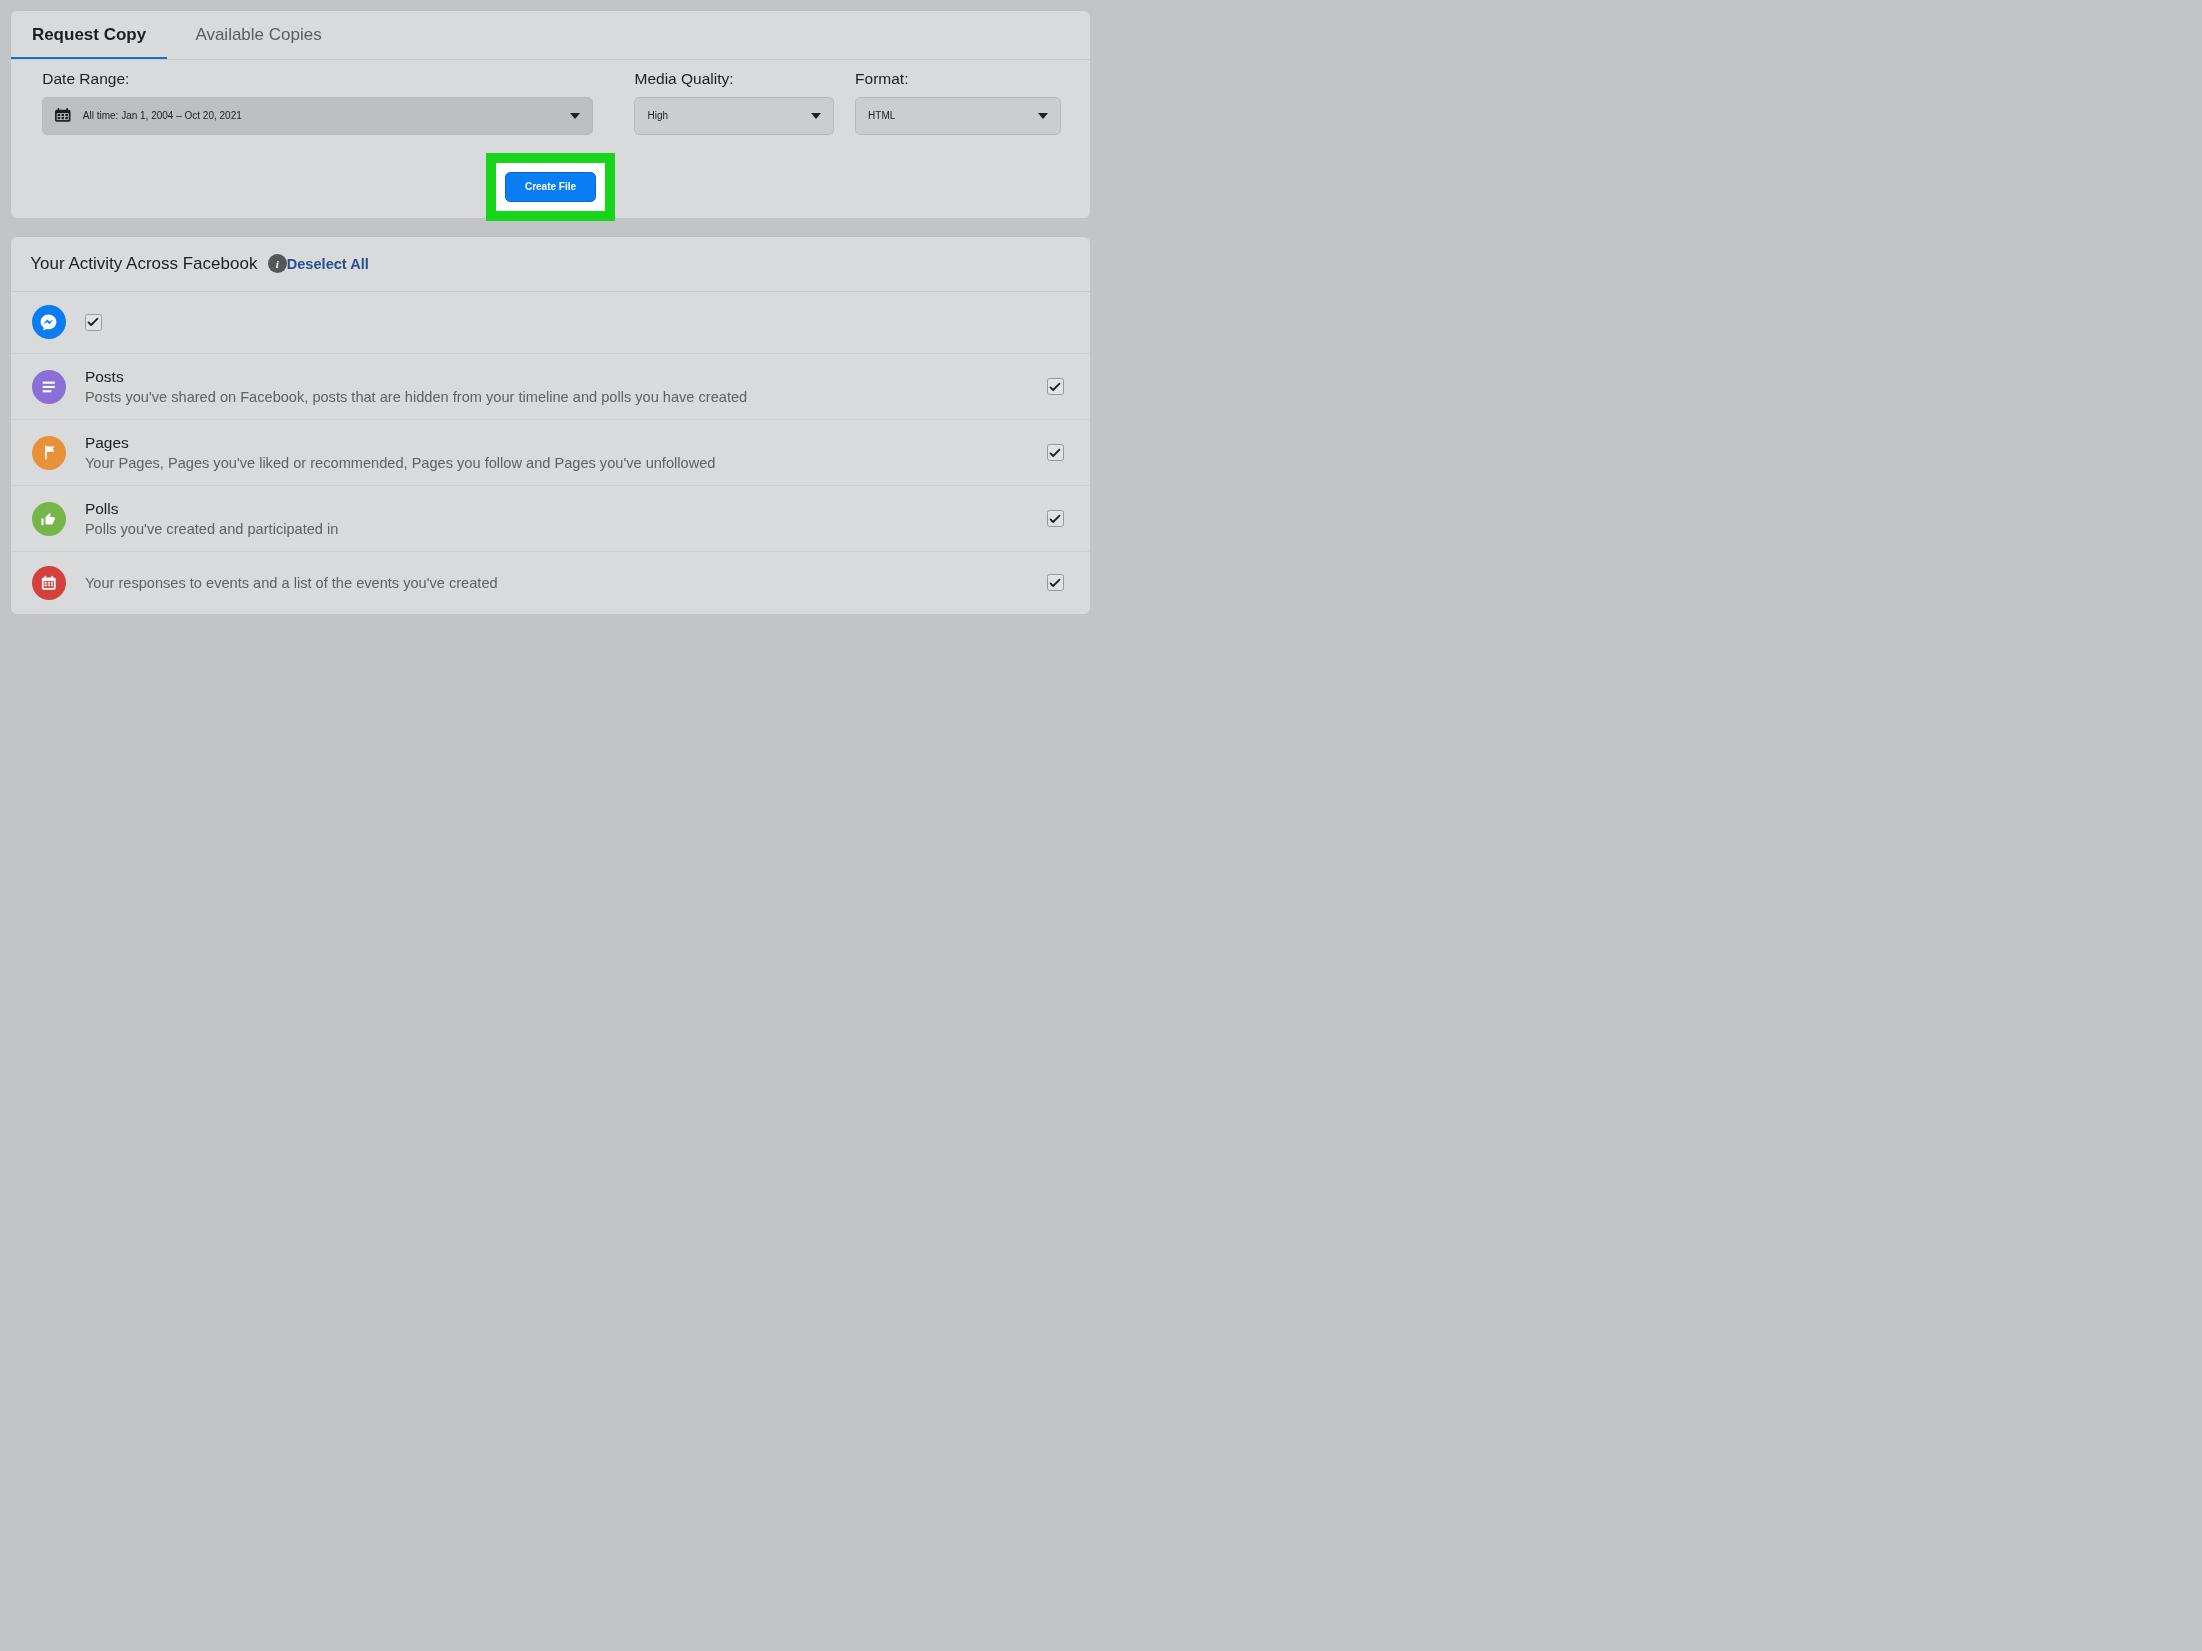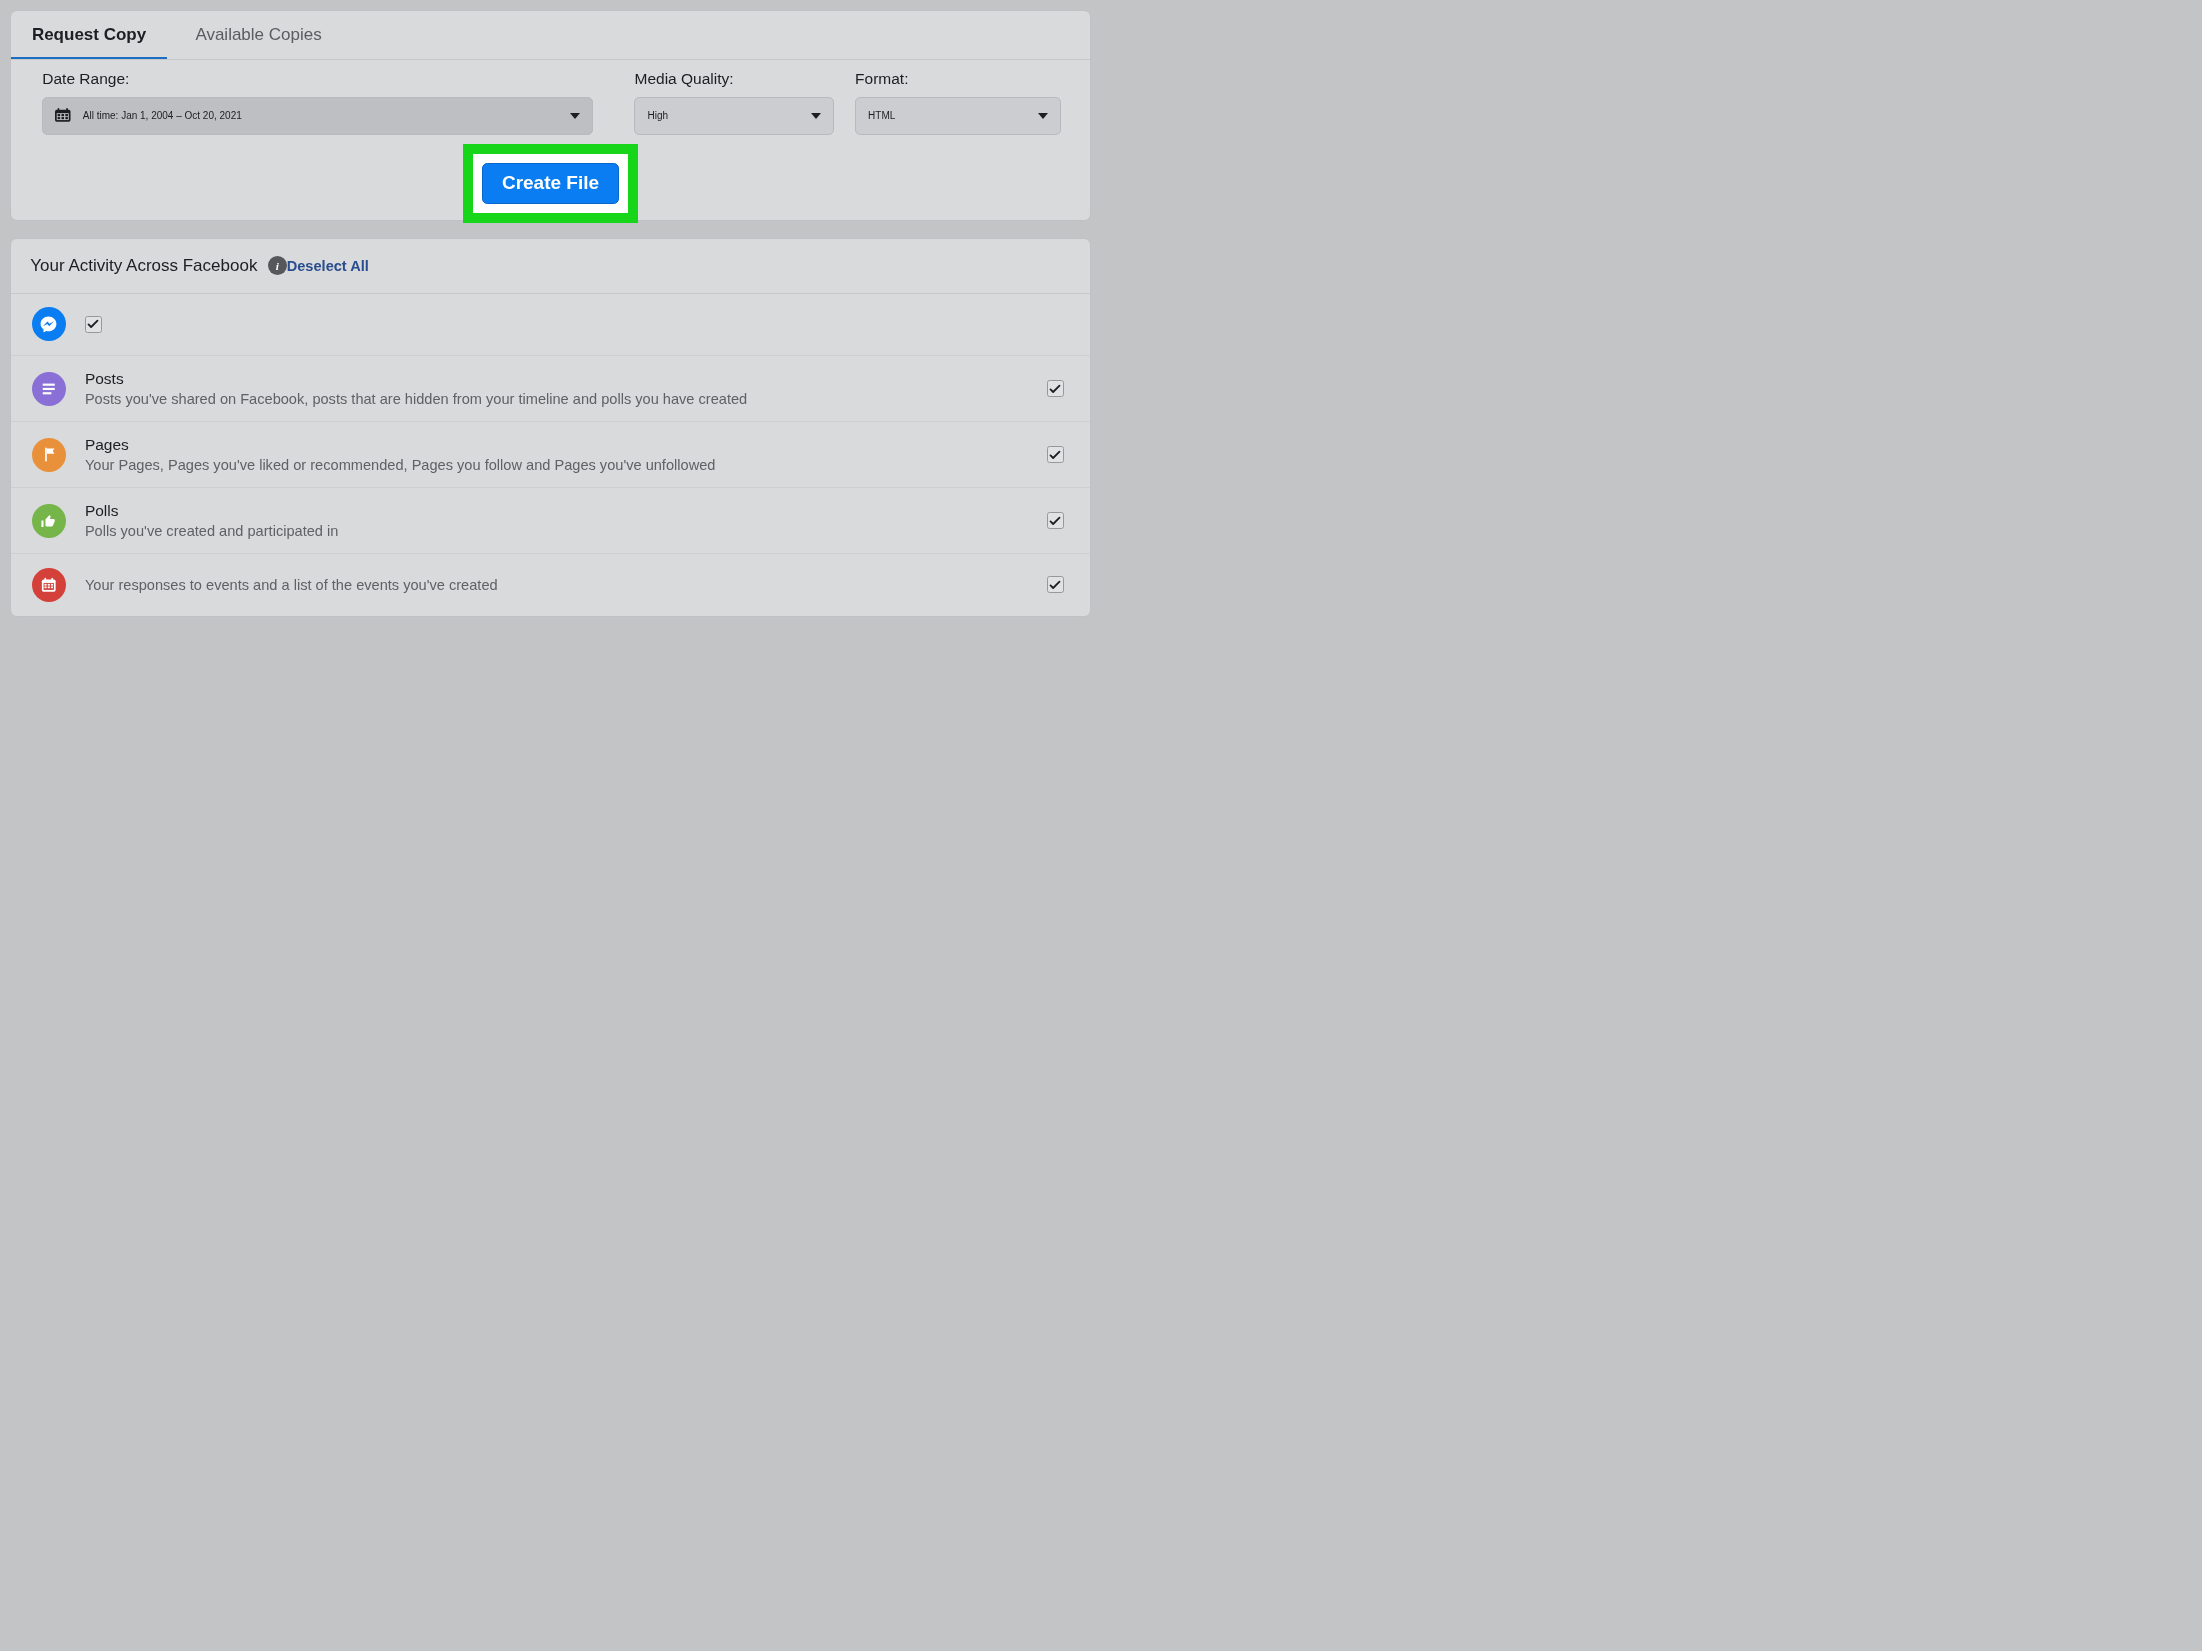--- a/index.html
+++ b/index.html
@@ -34,21 +34,21 @@
     font-weight: 700;
     border-bottom: 2.6px solid #1b6dc1;
   }
   .options-body {
     padding: 10.3px 31px 0px 31px;
   }
   .row1 {
     display: flex;
     gap: 20.6px;
     align-items: flex-start;
-    margin-bottom: 9px;
+    margin-bottom: 18px;
   }
   .field-label {
     font-size: 15.5px;
     color: #1c1e21;
     margin-bottom: 8.6px;
   }
   .dropdown {
     background: #cbcdd0;
     border: 0.9px solid #b7b9bc;
     border-radius: 5.2px;
@@ -91,21 +91,21 @@
     margin-bottom: -3.4px;
   }
   .highlight-inner {
     background: #fff;
     padding: 8.6px;
   }
   .create-btn {
     background: #0a7df2;
     border: 0.9px solid #0866cb;
     color: #fff;
-    font-size: 19px;
+    font-size: 10px;
     font-weight: 600;
     padding: 8.6px 19px;
     border-radius: 5.2px;
     cursor: pointer;
   }
 
   .activity-panel { }
   .activity-header {
     display: flex;
     align-items: center;

